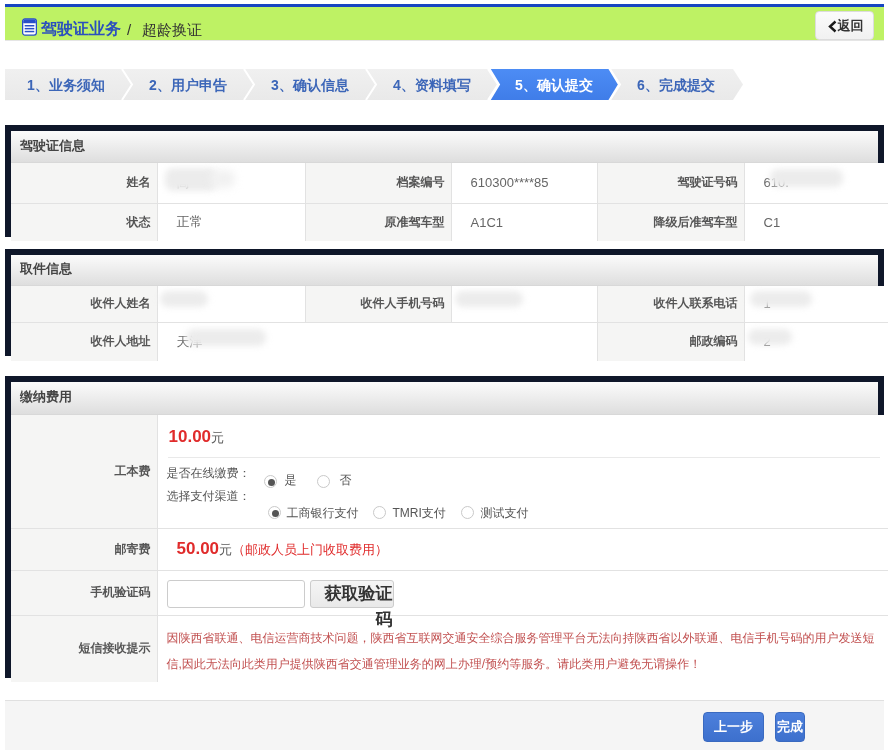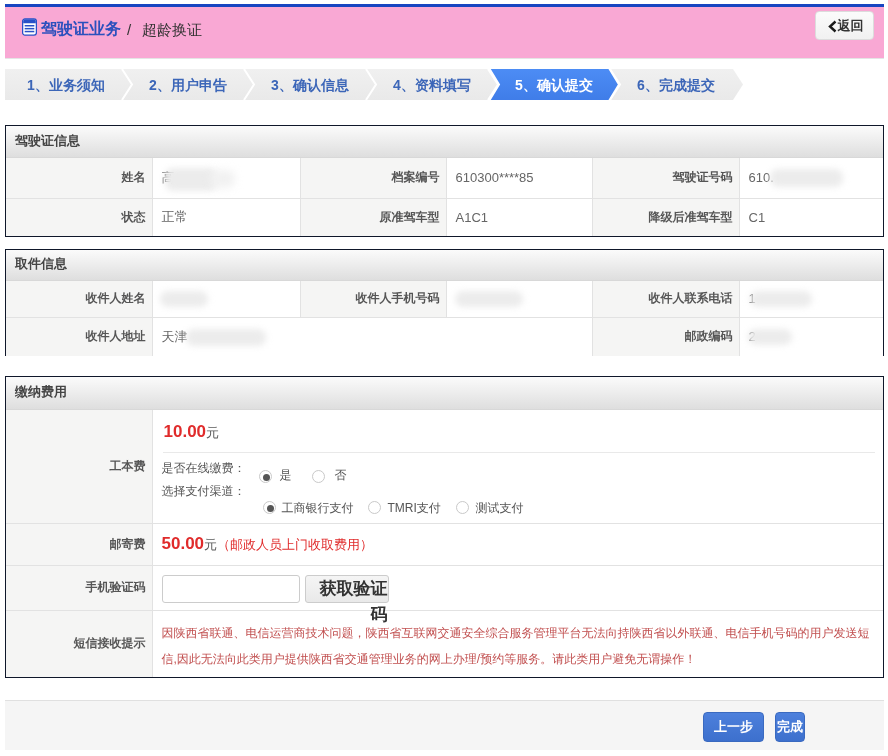--- a/index.html
+++ b/index.html
@@ -1,33 +1,33 @@
 <!DOCTYPE html>
 <html><head>
 <meta charset="utf-8">
 <style>
 * { margin:0; padding:0; box-sizing:border-box; }
 html,body { width:888px; height:756px; background:#fff; font-family:"Liberation Sans",sans-serif; position:relative; overflow:hidden; }
 .abs { position:absolute; }
 
 #topbar { left:5px; top:4px; width:879px; height:3px; background:#1745c1; }
 
-#header { left:5px; top:7px; width:879px; height:52px; background:#f9a8d4; border-bottom:1px solid #e5e5e5; }
+#header { left:5px; top:7px; width:879px; height:34px; background:#bef264; border-bottom:1px solid #e5e5e5; }
 #hicon { left:17px; top:11px; }
 #htitle { left:36px; top:12px; font-size:16px; font-weight:bold; color:#2b50bd; }
 #backbtn { left:810px; top:4px; width:59px; height:29px; background:linear-gradient(#fbfbfb,#f1f1f1); border:1px solid #dcdcdc; border-radius:4px; color:#333; font-size:13px; font-weight:bold; text-align:center; line-height:27px; }
 
 #steps { left:5px; top:69px; }
 
-.section { left:5px; width:879px; border:1px solid #0f172a; background:#fff; }
+.section { left:5px; width:879px; border:6px solid #0f172a; background:#fff; }
 .sec-h { height:32px; background:linear-gradient(#fbfbfb,#dedede); border-bottom:1px solid #d8d8d8; line-height:29px; padding-left:9px; font-size:13px; font-weight:bold; color:#444; }
 table { border-collapse:collapse; table-layout:fixed; width:877px; }
 td { border:1px solid #e2e2e2; font-size:13px; color:#666; vertical-align:middle; }
 td.lbl { background:#f5f5f4; text-align:right; padding-right:6px; font-weight:bold; color:#555; font-size:12px; }
-td.val { background:#fff; padding-left:9px; }
+td.val { background:#fff; padding-left:19px; }
 tr { height:39px; }
 td:first-child { border-left:none; }
 td:last-child { border-right:none; }
 tr:first-child td { border-top:none; }
 tr:last-child td { border-bottom:none; }
 
 .blob { position:absolute; background:#ececec; border-radius:8px; filter:blur(3px); }
 .blob2 { position:absolute; background:#f1f1f1; border-radius:8px; filter:blur(4px); }
 
 .price { color:#e02b2b; font-weight:bold; font-size:17px;margin-top:31px; }

